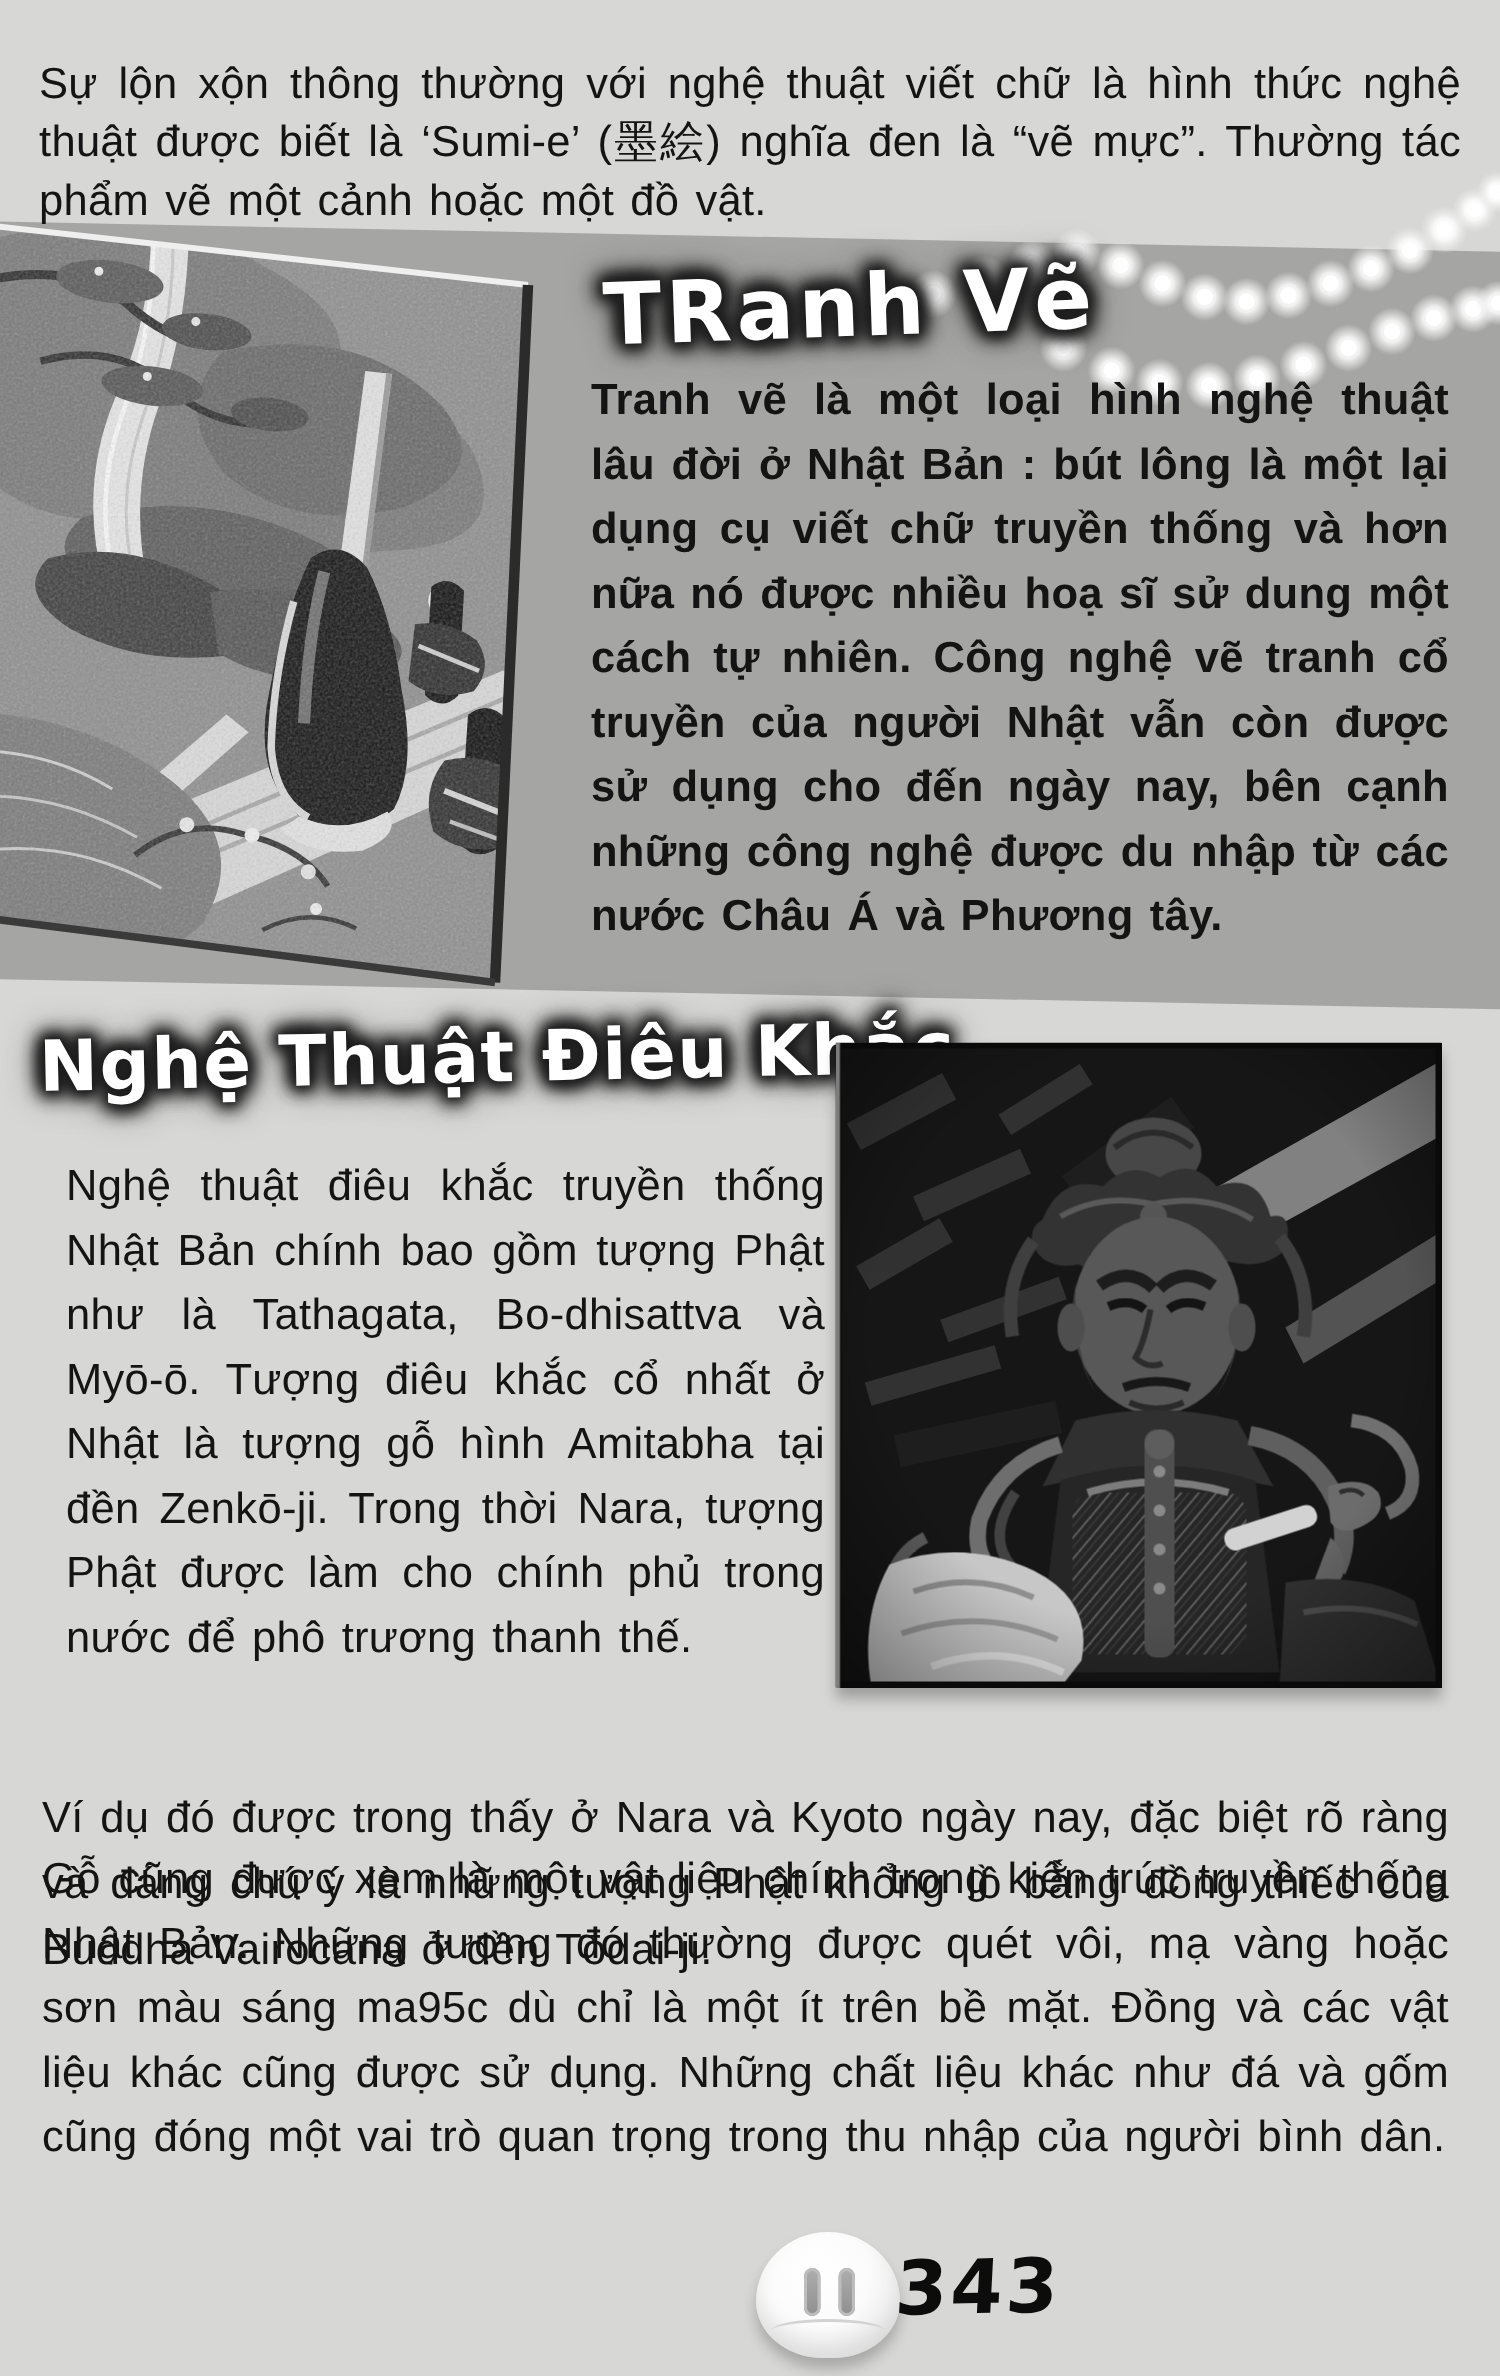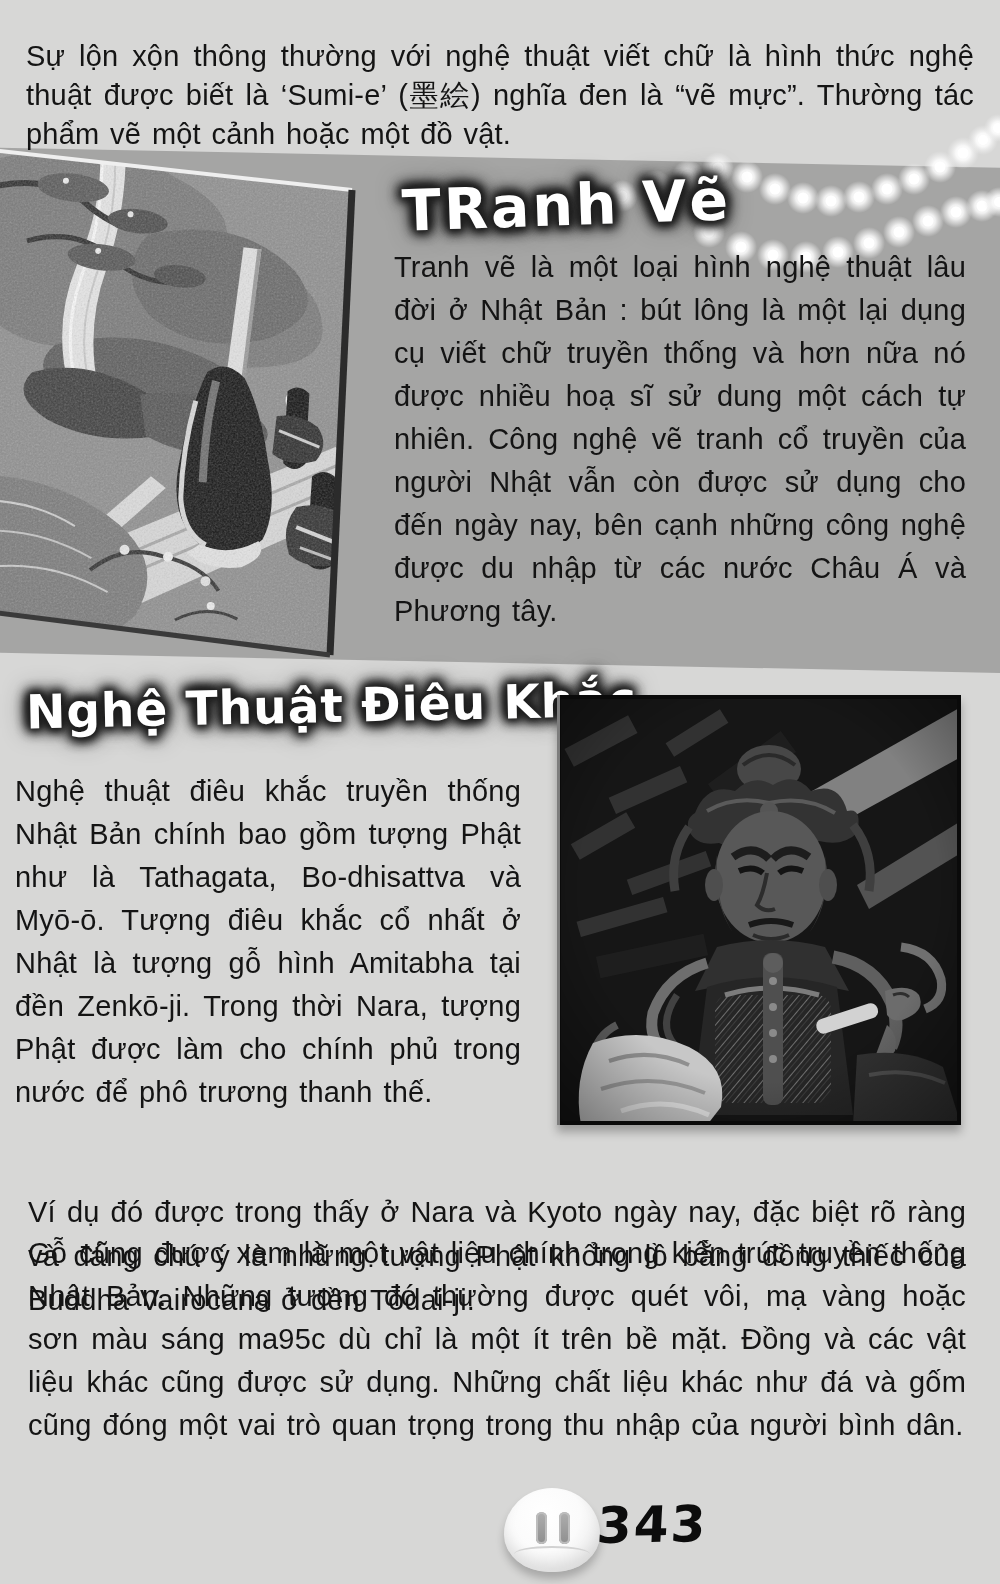--- a/index.html
+++ b/index.html
@@ -9,22 +9,22 @@
     font-family:"Liberation Sans", sans-serif;
     color:#161616;
   }
   .para{
     position:absolute;
     font-size:29px;line-height:43px;
     text-align:justify;text-justify:inter-word;
     color:#141414;letter-spacing:.2px;word-spacing:2.5px;
   }
   .para-top{top:22px;left:26px;width:948px;line-height:39px;margin-top:15px;}
-  .para-right{top:246px;left:394px;width:572px;}
-  .para-left{top:770px;left:15px;width:506px;}
+  .para-right{top:246px;left:394px;width:572px;font-weight:bold;}
+  .para-left{top:770px;left:44px;width:506px;}
   .para-full-1{top:1190px;left:28px;width:938px;line-height:44px;}
   .para-full-2{top:1232px;left:28px;width:938px;}
   .band{
     position:absolute;left:-22px;top:158px;width:1064px;height:505px;
     background:#a5a5a4;transform:rotate(1.15deg);
   }
   .heading{
     position:absolute;color:#fff;font-family:"DejaVu Sans", sans-serif;
     font-weight:900;white-space:nowrap;
     text-shadow:

